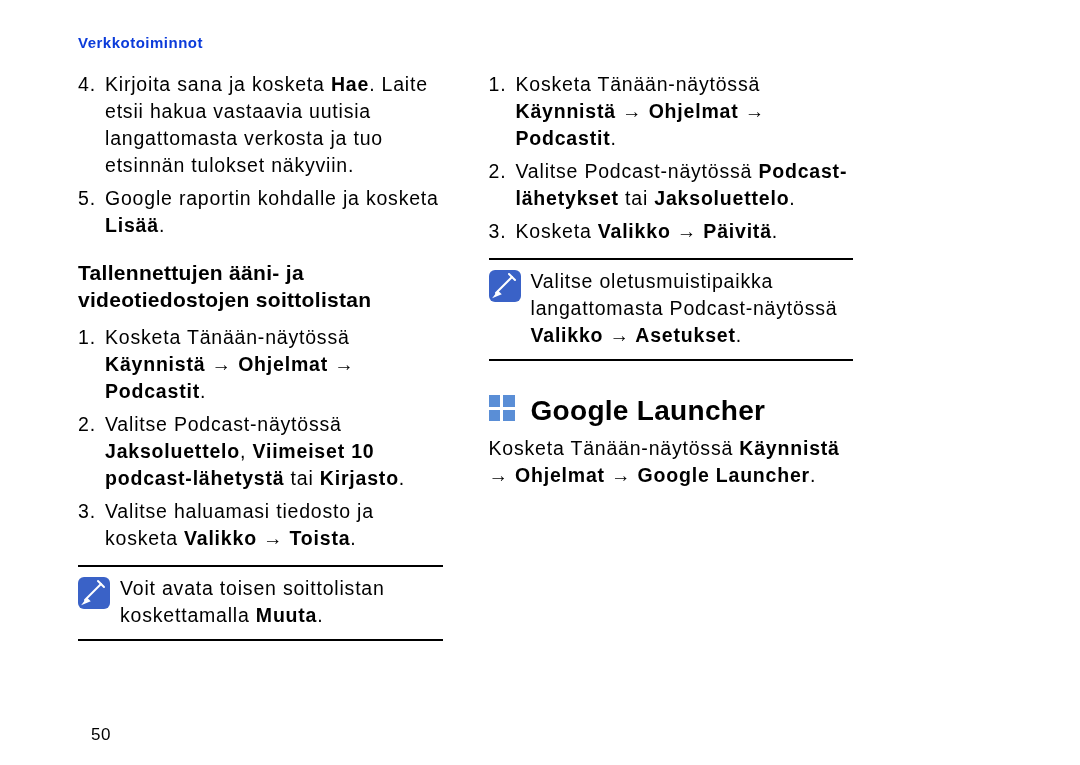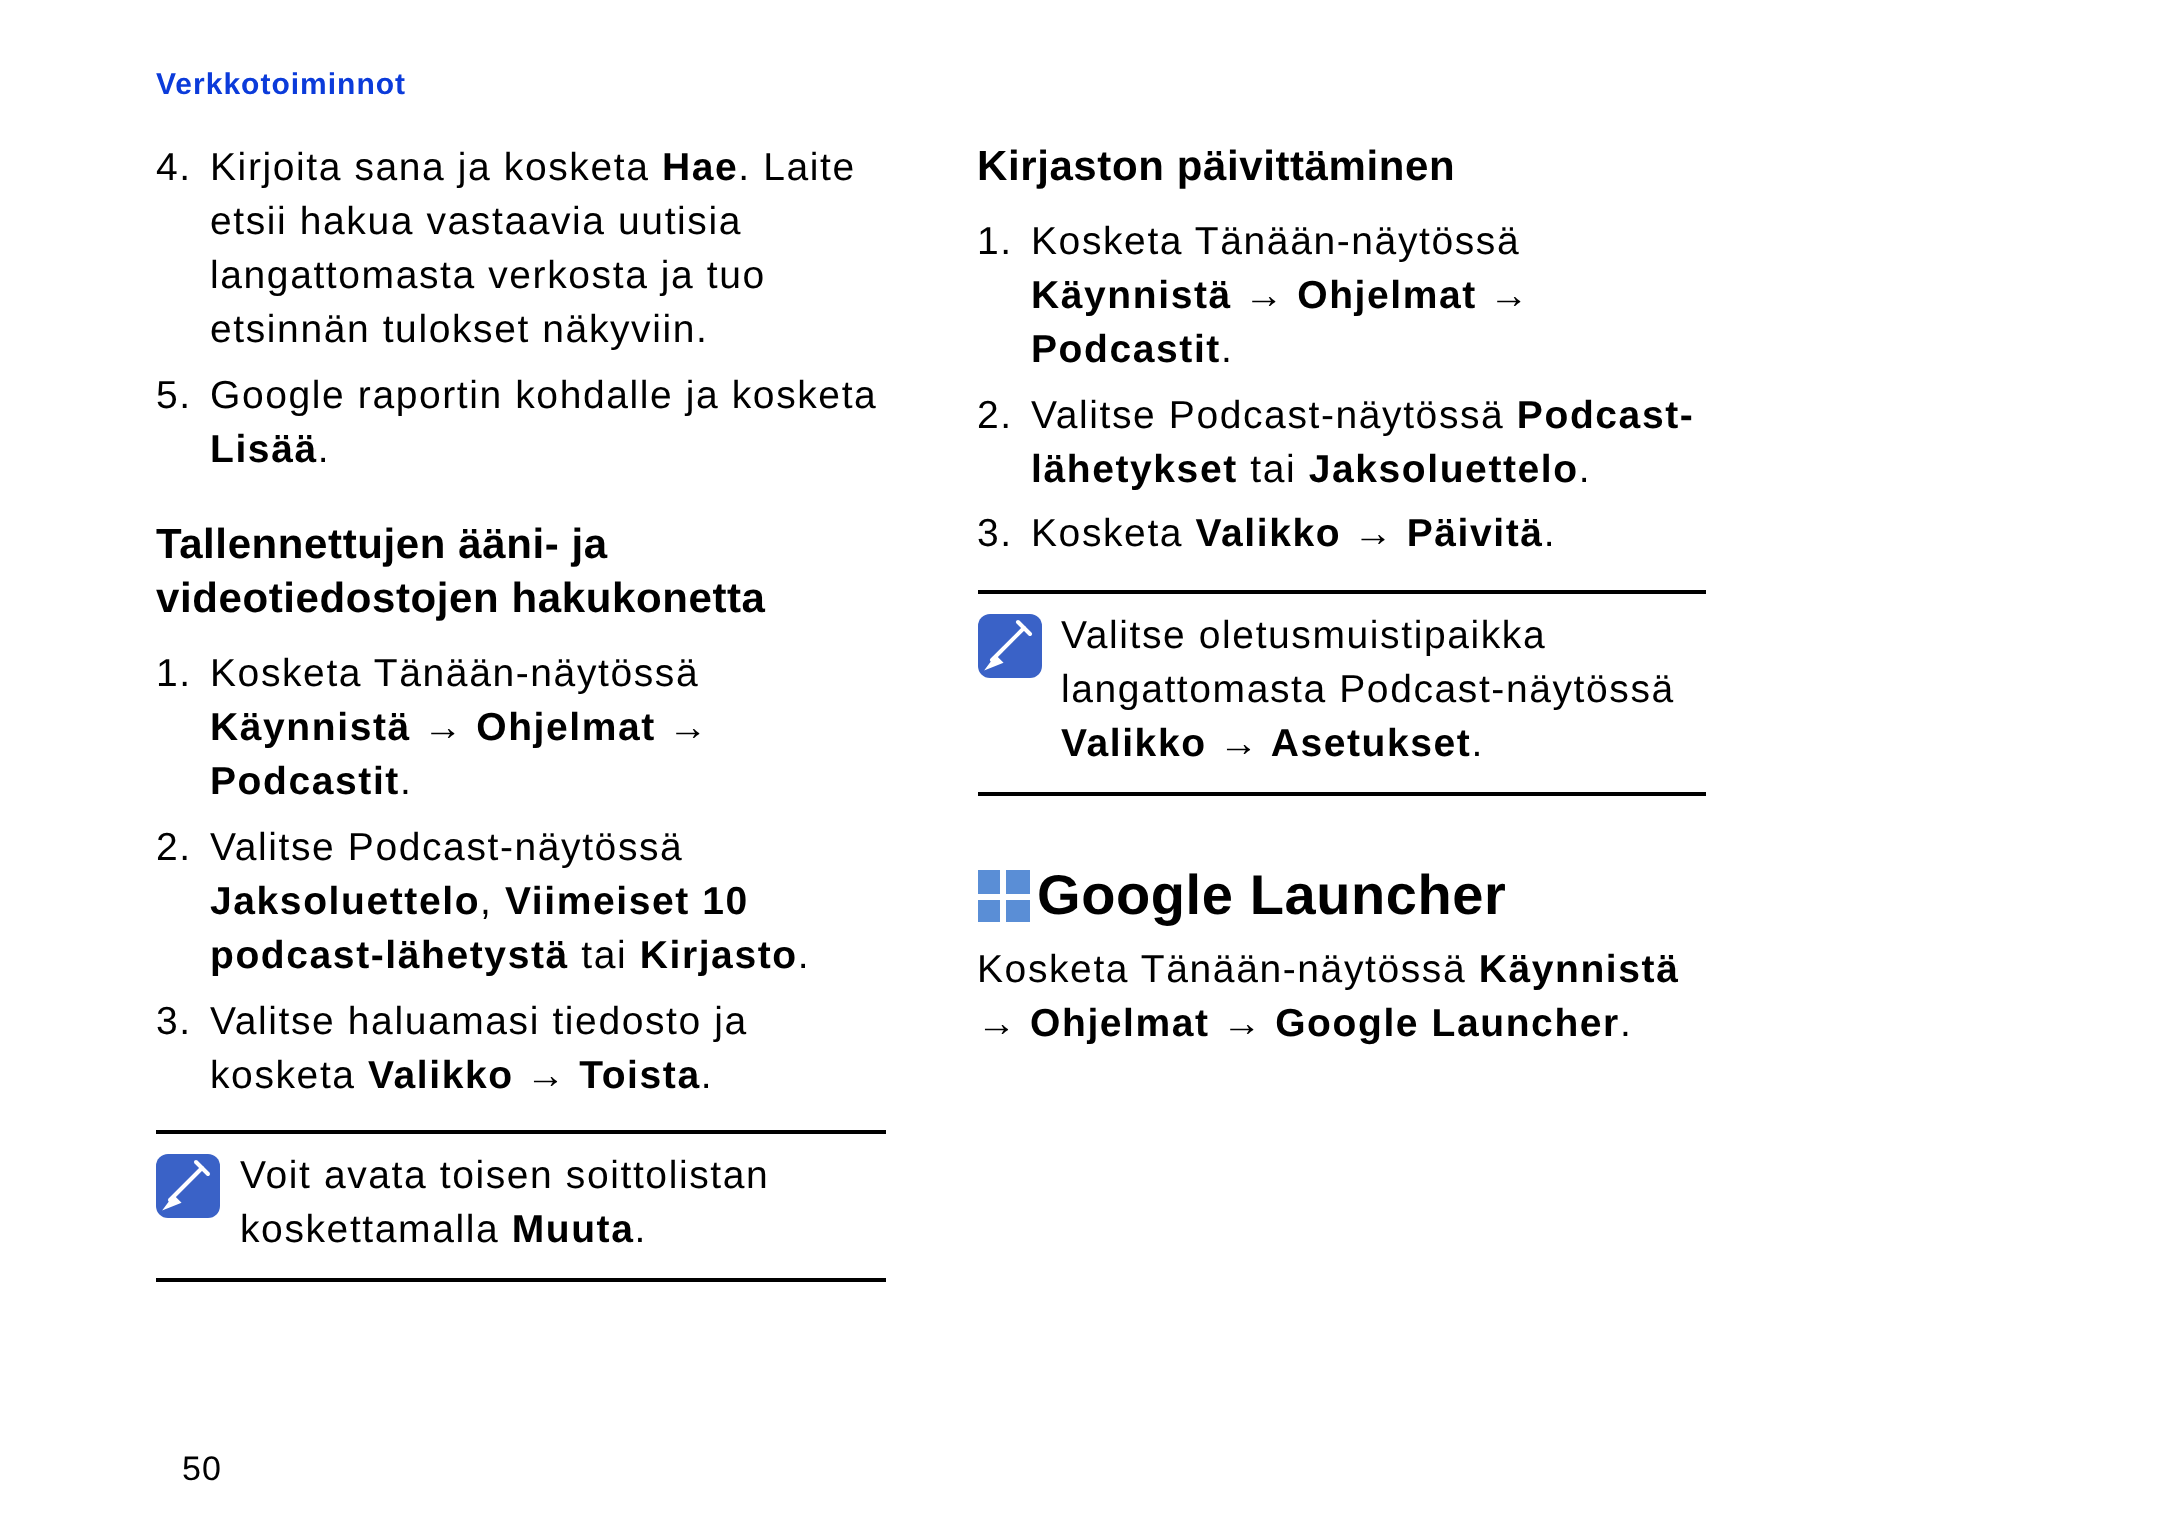--- a/index.html
+++ b/index.html
@@ -52,22 +52,21 @@
   .ol-body { flex: 1 1 auto; }
   .h2 {
     font-size: 21px;
     font-weight: 700;
     letter-spacing: 0.3px;
     margin: 22px 0 10px 0;
     line-height: 1.28;
   }
   .h1-row {
     display: flex;
-    align-items: center;
-    gap: 4px;
+    gap: 16px;
     margin: 34px 0 8px 0;
   }
   .h1 {
     font-size: 28px;
     font-weight: 700;
     letter-spacing: 0.3px;
   }
   .win-icon {
     width: 26px;
     height: 26px;
@@ -135,21 +134,21 @@
           </div>
         </div>
         <div class="ol-item">
           <div class="ol-num">5.</div>
           <div class="ol-body">
             <span>Google raportin kohdalle ja kosketa </span><span class="b">Lisää</span><span>.</span>
           </div>
         </div>
       </div>
 
-      <div class="h2">Tallennettujen ääni- ja videotiedostojen hakukonetta</div>
+      <div class="h2">Tallennettujen ääni- ja videotiedostojen soittolistan</div>
 
       <div class="ol">
         <div class="ol-item">
           <div class="ol-num">1.</div>
           <div class="ol-body">
             <span>Kosketa Tänään-näytössä </span><span class="b">Käynnistä → Ohjelmat → Podcastit</span><span>.</span>
           </div>
         </div>
         <div class="ol-item">
           <div class="ol-num">2.</div>
@@ -177,21 +176,20 @@
         </div>
         <div class="note-text">
           <span>Voit avata toisen soittolistan koskettamalla </span><span class="b">Muuta</span><span>.</span>
         </div>
       </div>
 
     </div>
 
     <div class="col">
 
-      <div class="h2" style="margin-top:0">Kirjaston päivittäminen</div>
 
       <div class="ol">
         <div class="ol-item">
           <div class="ol-num">1.</div>
           <div class="ol-body">
             <span>Kosketa Tänään-näytössä </span><span class="b">Käynnistä → Ohjelmat → Podcastit</span><span>.</span>
           </div>
         </div>
         <div class="ol-item">
           <div class="ol-num">2.</div>

